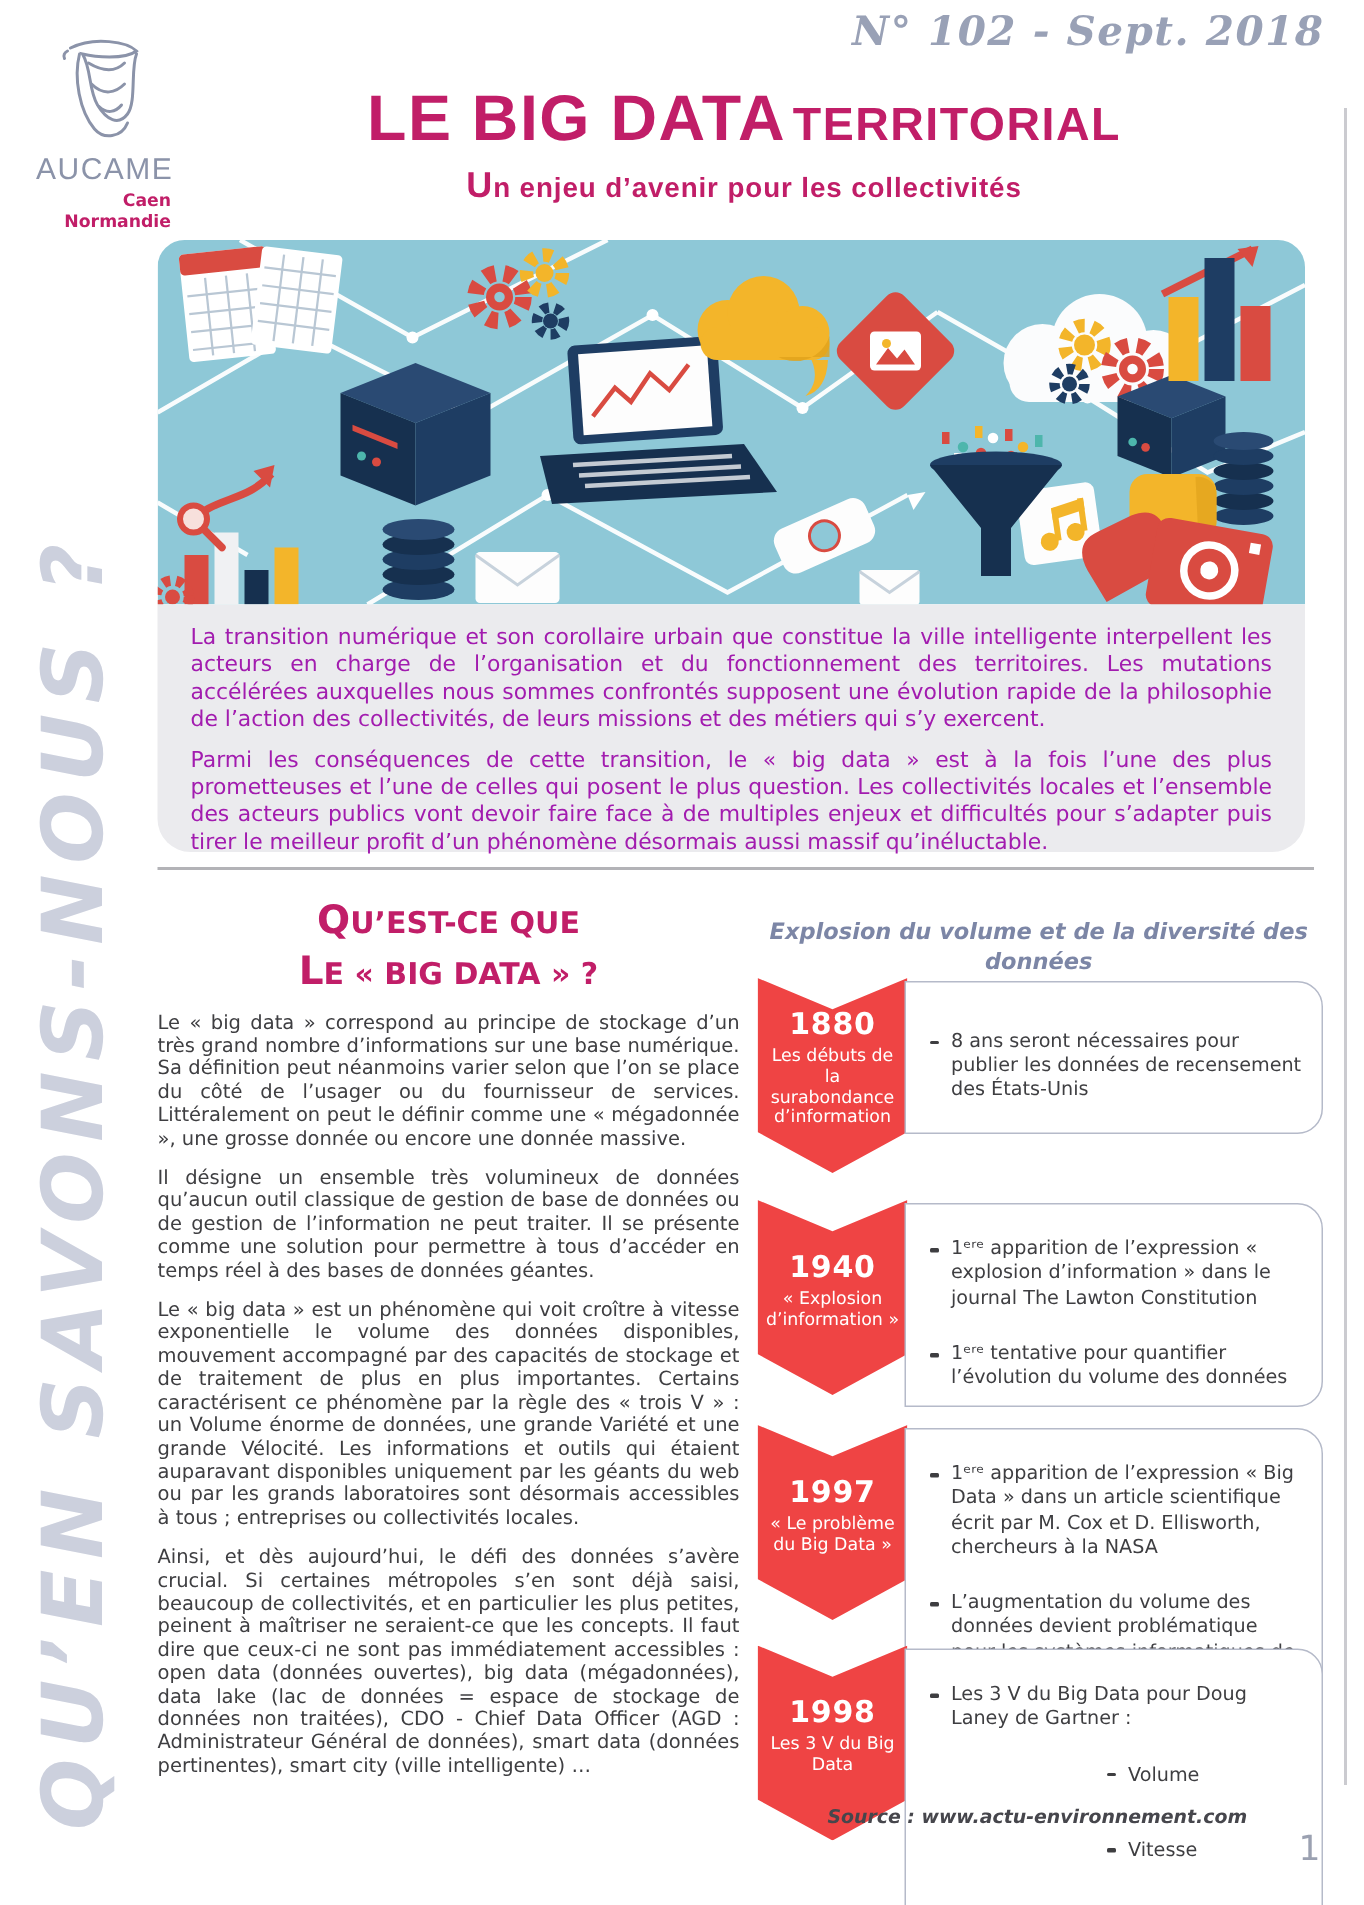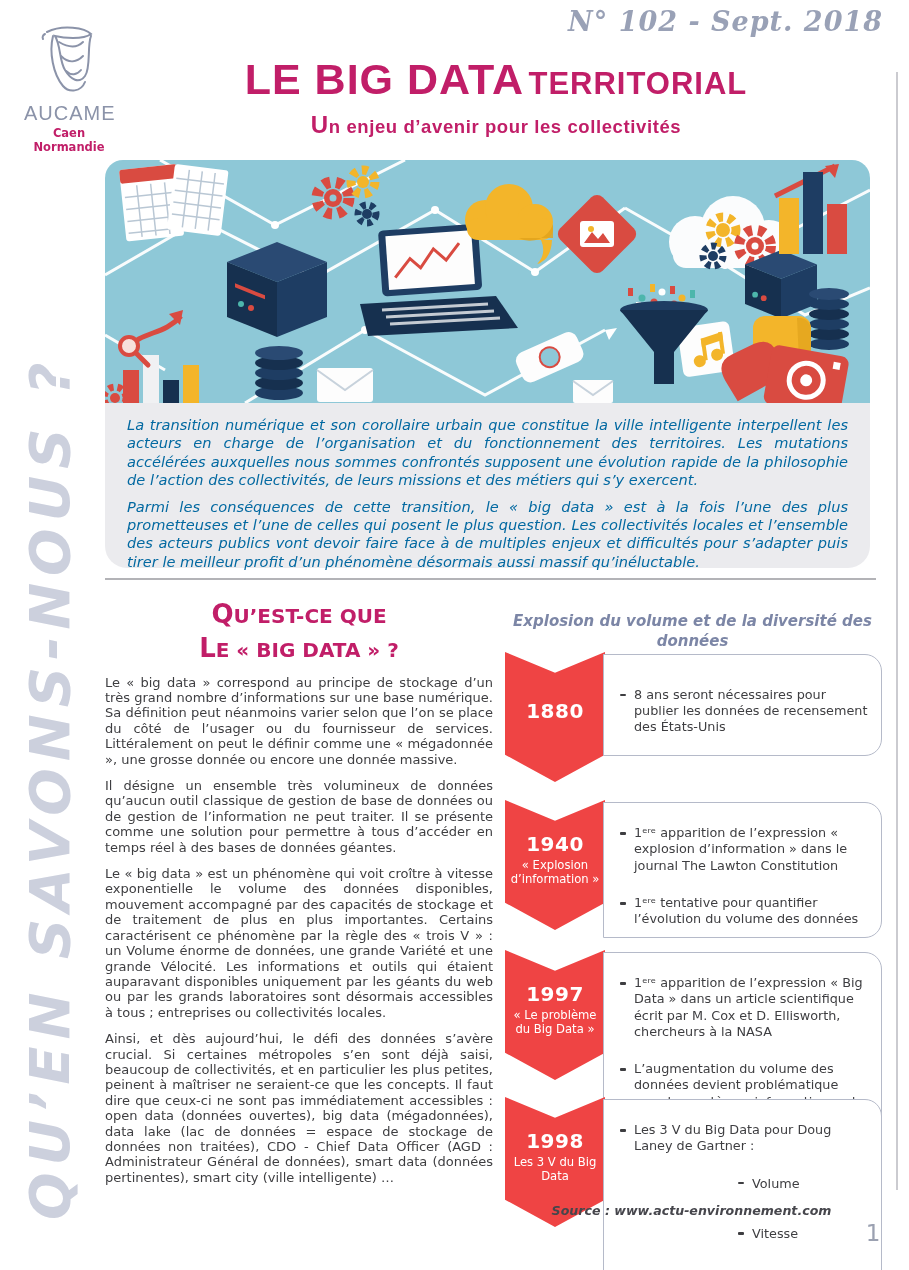--- a/index.html
+++ b/index.html
@@ -2,43 +2,43 @@
 <html><head>
 <meta charset="utf-8">
 <style>
   html,body{margin:0;padding:0;background:#ffffff;}
   .page{position:relative;width:909px;height:1270px;background:#fff;overflow:hidden;
         font-family:"DejaVu Sans",sans-serif;color:#3e3e41;}
 
   
   .issue{position:absolute;top:6px;right:26px;font-family:"DejaVu Serif",serif;
          font-weight:bold;font-style:italic;font-size:27px;color:#99a1b6;letter-spacing:1px;}
-  .logo{position:absolute;left:24px;top:26px;width:90px;text-align:center;}
+  .logo{position:absolute;left:24px;top:26px;width:90px;text-align:right;}
   .logo svg{display:block;margin:0 auto;}
   .logo-name{font-family:"Liberation Sans",sans-serif;font-size:20px;color:#8b93a9;letter-spacing:1px;margin-top:2px;}
   .logo-sub{font-size:11.5px;font-weight:bold;color:#c11e68;margin-top:1px;}
   .titles{position:absolute;left:110px;top:46px;width:772px;text-align:center;color:#c11e68;
           font-family:"Liberation Sans",sans-serif;margin-top:12px;}
   .title-main{font-size:43px;font-weight:bold;letter-spacing:1px;line-height:1;}
   .title-suffix{font-size:31px;font-weight:bold;letter-spacing:1px;}
   .subtitle{font-size:18.5px;font-weight:bold;letter-spacing:.6px;margin-top:9px;}
   .subtitle::first-letter{font-size:24px;}
 
   
   .vertical-title{position:absolute;left:2px;top:158px;height:1062px;width:96px;
       writing-mode:vertical-rl;transform:rotate(180deg);
       font-size:56px;font-weight:bold;font-style:italic;color:#ccd0dd;letter-spacing:7px;
       line-height:96px;white-space:nowrap;}
 
   
   .hero{position:absolute;left:105px;top:160px;width:765px;}
   .hero-img{height:243px;border-radius:18px 18px 0 0;overflow:hidden;line-height:0;}
   .intro{background:#ebebee;border-radius:0 0 22px 22px;height:165px;box-sizing:border-box;
-         padding:13px 22px 20px;font-style:italic;font-size:14.6px;line-height:18.4px;
-         color:#0369a1;text-align:justify;}
+         padding:13px 22px 20px;font-size:14.6px;line-height:18.4px;
+         color:#a21caf;text-align:justify;}
   .intro p{margin:0 0 8px 0;}
   .divider{position:absolute;left:105px;top:578px;width:771px;height:2px;background:#b3b3b7;}
 
   
   .left-col{position:absolute;left:105px;top:598px;width:388px;}
   .col-heading{text-align:center;color:#c11e68;font-weight:bold;font-size:20px;line-height:1.3;}
   .col-heading div::first-letter{font-size:26px;}
   .left-col p{margin:11px 0 0 0;font-size:13px;line-height:15.4px;text-align:justify;color:#3e3e41;}
   .left-col p:first-of-type{margin-top:9px;}
 
@@ -347,20 +347,21 @@
     <p>Ainsi, et dès aujourd’hui, le défi des données s’avère crucial. Si certaines métropoles s’en sont déjà saisi, beaucoup de collectivités, et en particulier les plus petites, peinent à maîtriser ne seraient-ce que les concepts. Il faut dire que ceux-ci ne sont pas immédiatement accessibles : open data (données ouvertes), big data (mégadonnées), data lake (lac de données = espace de stockage de données non traitées), CDO - Chief Data Officer (AGD : Administrateur Général de données), smart data (données pertinentes), smart city (ville intelligente) …</p>
   </div>
 
   <div class="tl-heading">Explosion du volume et de la diversité des données</div>
 
   <div class="timeline">
 
     <div class="tl-entry" style="top:652px;">
       <div class="tl-marker">
         <div class="tl-year">1880</div>
+        <div class="tl-caption">Les débuts de la surabondance d’information</div>
       </div>
       <div class="tl-box">
         <div class="bullet">
             <span class="dash"></span>
           <span>8 ans seront nécessaires pour publier les données de recensement des États-Unis</span>
           </div>
       </div>
     </div>
 
     <div class="tl-entry" style="top:800px;">

